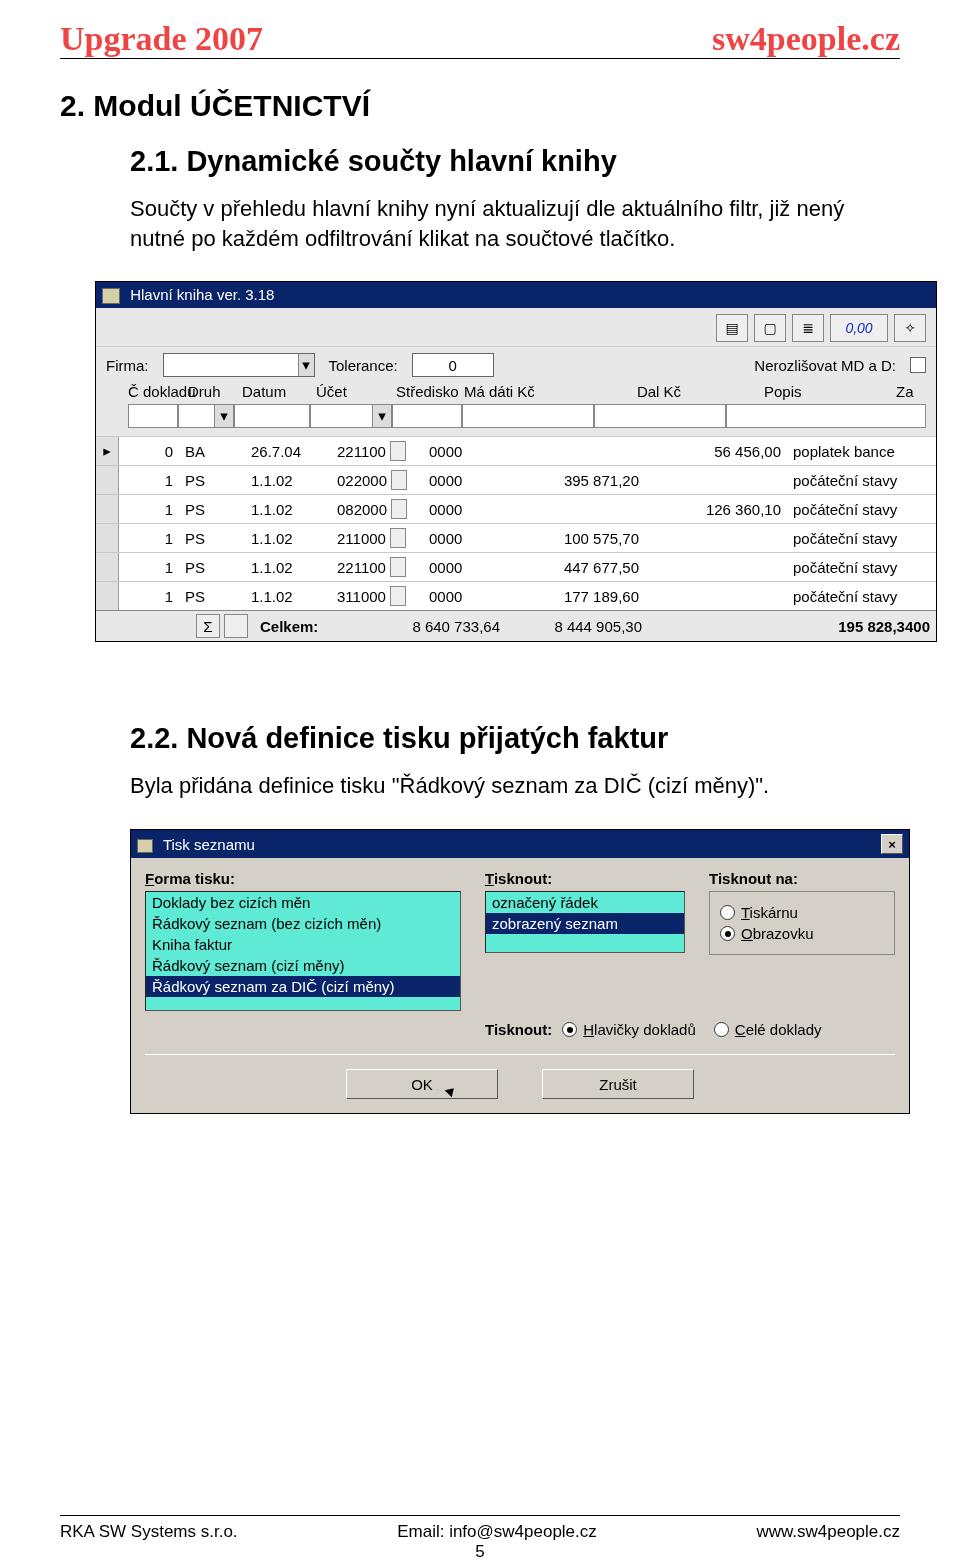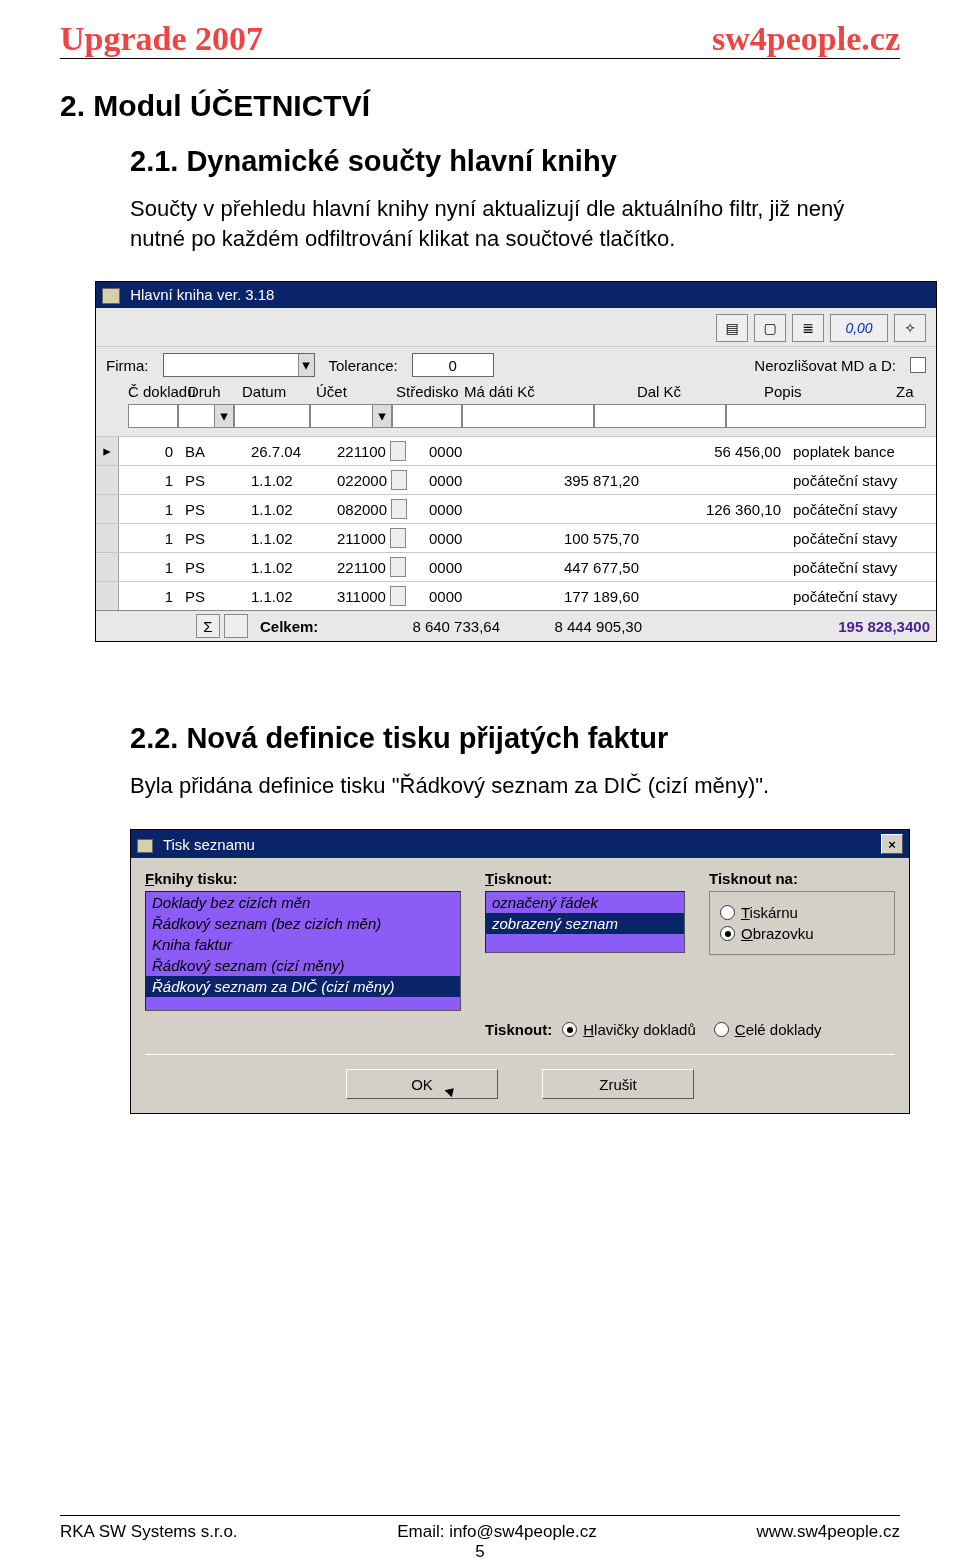--- a/index.html
+++ b/index.html
@@ -55,38 +55,38 @@
   .w-uc .mini { width:14px; height:18px; border:1px solid #888; background:#eee; margin-left:4px; }
   .w-st { width:68px; }
   .w-md { width:130px; text-align:right; }
   .w-dk { width:130px; text-align:right; }
   .w-po { flex:1; }
   .totals { display:flex; align-items:center; height:30px; border-top:1px solid #888;}
   .totals .sig { width:152px; display:flex; justify-content:flex-end; align-items:center; padding-right:6px; }
   .totals .sig .btn { width:22px; height:22px; border:1px solid #888; background:#eee; display:flex; align-items:center; justify-content:center; margin-left:4px;}
   .totals .lab { width:80px; font-weight:bold; padding-left:6px;}
   .totals .num { text-align:right; padding:0 6px;}
-  .totals .diff { color:#4c1d95; font-weight:bold; }
+  .totals .diff { color:#000000; font-weight:bold; }
 
   
   .ss2 { width:778px; background:#d4d0c8; border:1px solid #000;
     font-family: Tahoma, Arial, sans-serif; font-size:15px; margin-left:70px;}
   .ss2-title { background:#0a246a; color:#fff; padding:4px 6px;
     display:flex; justify-content:space-between; align-items:center;}
   .ss2-title .xbtn { width:20px; height:18px; background:#d4d0c8;
     border:1px solid #fff; border-right-color:#555; border-bottom-color:#555;
     color:#000; display:flex; align-items:center; justify-content:center;
     font-weight:bold; font-size:13px;}
   .ss2-body { padding:12px 14px 14px 14px; }
   .ss2-row { display:flex; gap:24px; }
   .ss2-col { display:flex; flex-direction:column; }
   .ss2-lbl { font-weight:bold; margin-bottom:4px; }
   .ss2-lbl u { text-decoration:underline; }
-  .listbox { background:#8b5cf6; border:1px solid #555; border-top-color:#222;
-    border-left-color:#222; height:118px; overflow:hidden;font-style:italic; }
+  .listbox { background:#5eead4; border:1px solid #555; border-top-color:#222;
+    border-left-color:#222; height:118px; overflow:hidden; }
   .listbox .item { padding:2px 6px; white-space:nowrap; }
   .listbox .item.sel { background:#0a246a; color:#fff; }
   .radiogrp { border:1px solid #888; padding:8px 10px; background:#d4d0c8; }
   .radiogrp .opt { display:flex; align-items:center; gap:6px; margin:4px 0; }
   .radio { width:13px; height:13px; border:1px solid #333; border-radius:50%;
     background:#fff; display:inline-flex; align-items:center; justify-content:center;}
   .radio.checked::after { content:""; width:6px; height:6px; background:#000; border-radius:50%;}
   .ss2-row2 { display:flex; align-items:center; gap:10px; margin-top:10px; margin-left:340px;}
   .ss2-btns { display:flex; justify-content:center; gap:44px; margin-top:16px; border-top:1px solid #fff; padding-top:14px;}
   .winbtn { width:150px; height:28px; background:#d4d0c8;
@@ -276,21 +276,21 @@
         <span class="ticon" style="display:inline-block;width:14px;height:12px;background:#d6cfa8;border:1px solid #666;margin-right:6px;vertical-align:middle"></span>
         <span>Tisk seznamu</span>
       </span>
       <span class="xbtn">
         <span>×</span>
       </span>
     </div>
     <div class="ss2-body">
       <div class="ss2-row">
         <div class="ss2-col" style="width:316px">
-          <div class="ss2-lbl"><u>F</u><span id="forma-rest">knihy tisku:</span></div>
+          <div class="ss2-lbl"><u>F</u><span id="forma-rest">orma tisku:</span></div>
           <div class="listbox" id="forma-list">
               <div class="item">Doklady bez cizích měn</div>
               <div class="item">Řádkový seznam (bez cizích měn)</div>
               <div class="item">Kniha faktur</div>
               <div class="item">Řádkový seznam (cizí měny)</div>
               <div class="item sel">Řádkový seznam za DIČ (cizí měny)</div>
             </div>
         </div>
         <div class="ss2-col" style="width:200px">
           <div class="ss2-lbl"><u>T</u><span id="tisk-rest">isknout:</span></div>

